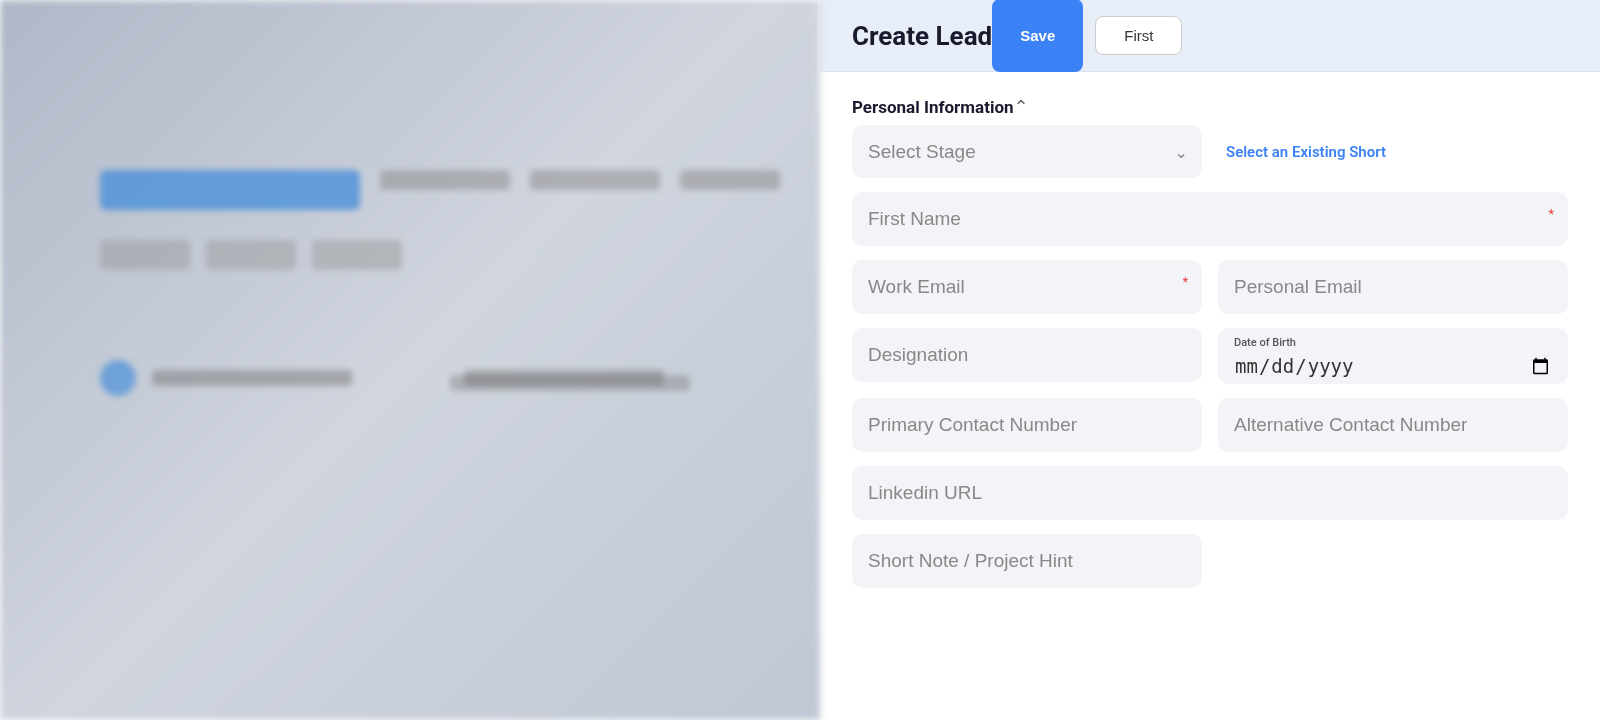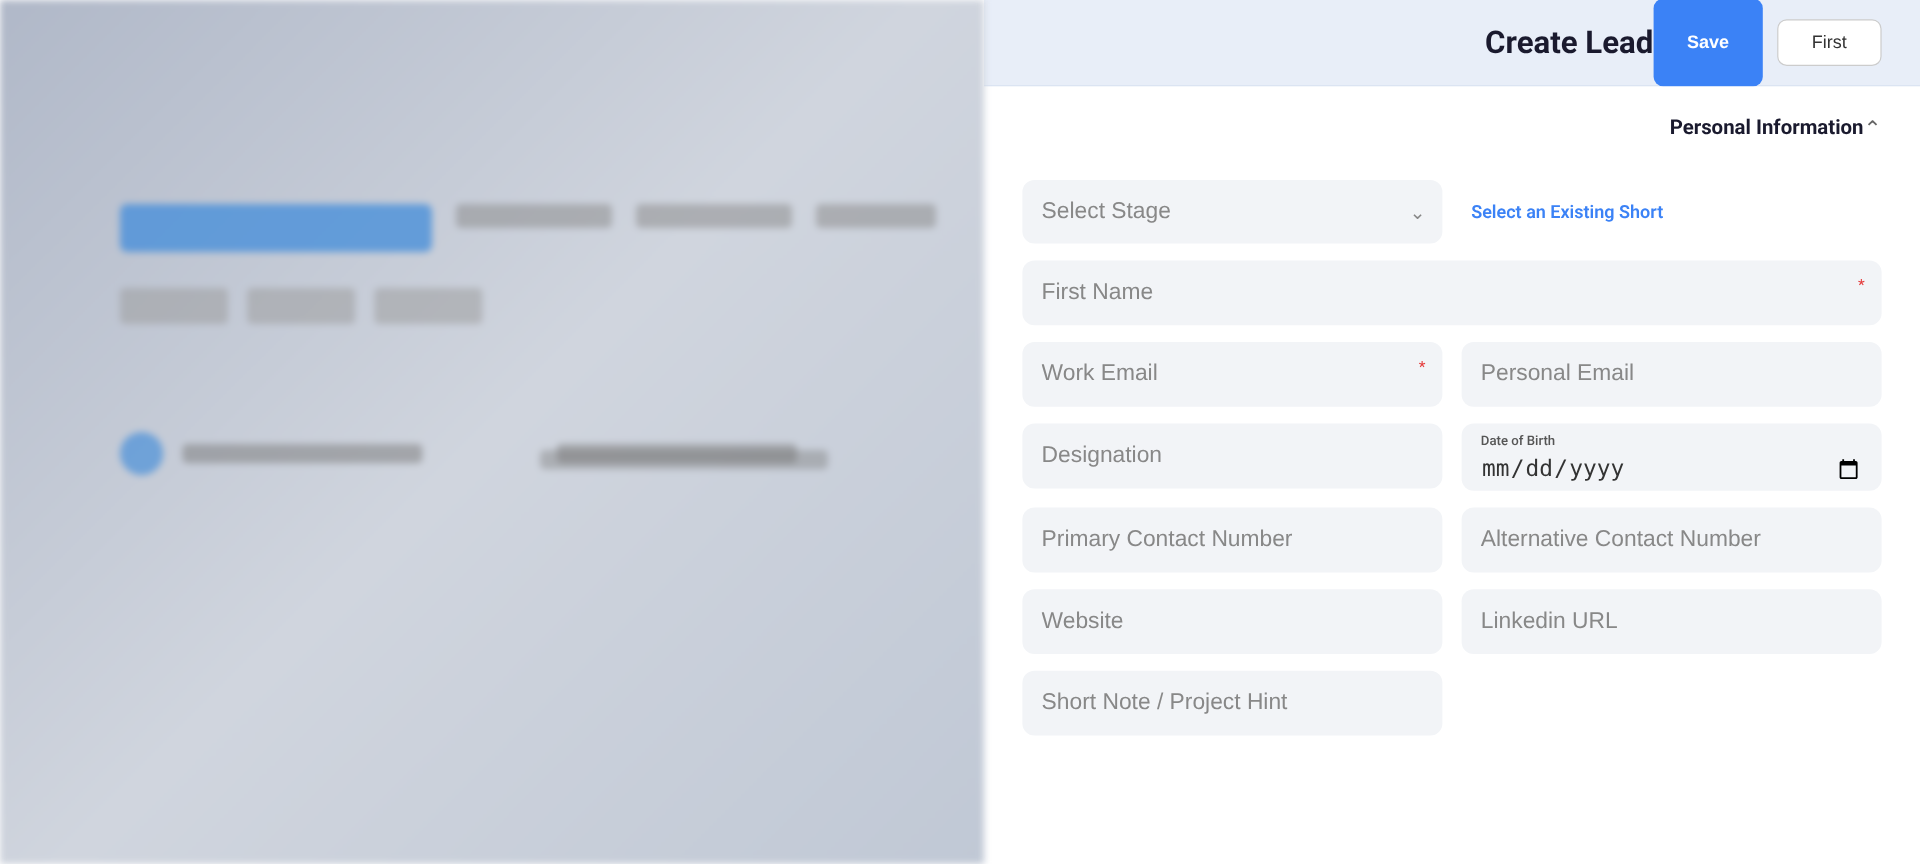--- a/index.html
+++ b/index.html
@@ -124,21 +124,21 @@
       overflow: hidden;
     }
 
     
     .form-header {
       background: #e8eef8;
       padding: 0 32px;
       height: 72px;
       display: flex;
       align-items: center;
-      justify-content: flex-end;
+      justify-content: flex-start;
       border-bottom: 1px solid #d8e2f0;
       flex-shrink: 0;
     }
     .form-title {
       font-size: 26px;
       font-weight: 700;
       color: #1a1a2e;
     }
     .header-actions {
       display: flex;
@@ -171,22 +171,22 @@
       flex: 1;
       overflow-y: auto;
       padding: 24px 32px;
       background: #fff;
     }
 
     
     .section-header {
       display: flex;
       align-items: center;
-      justify-content: flex-end;
-      margin-bottom: 32px;
+      justify-content: flex-start;
+      margin-bottom: 8px;
     }
     .section-title {
       font-size: 17px;
       font-weight: 700;
       color: #1a1a2e;
     }
     .chevron-icon {
       color: #666;
       font-size: 18px;
     }
@@ -368,23 +368,20 @@
         <div class="form-field">
           <input type="tel" placeholder="Primary Contact Number" style="">
         </div>
         <div class="form-field">
           <input type="tel" placeholder="Alternative Contact Number" style="">
         </div>
       </div>
 
       <div class="form-row">
         <div class="form-field">
-          <input type="url" placeholder="Website" style="">
-        </div>
-        <div class="form-field">
           <input type="url" placeholder="Linkedin URL" style="">
         </div>
       </div>
 
       <div class="form-row">
         <div class="form-field">
           <input type="text" placeholder="Short Note / Project Hint" style="">
         </div>
         <div class="form-field" style="visibility:hidden;"></div>
       </div>

